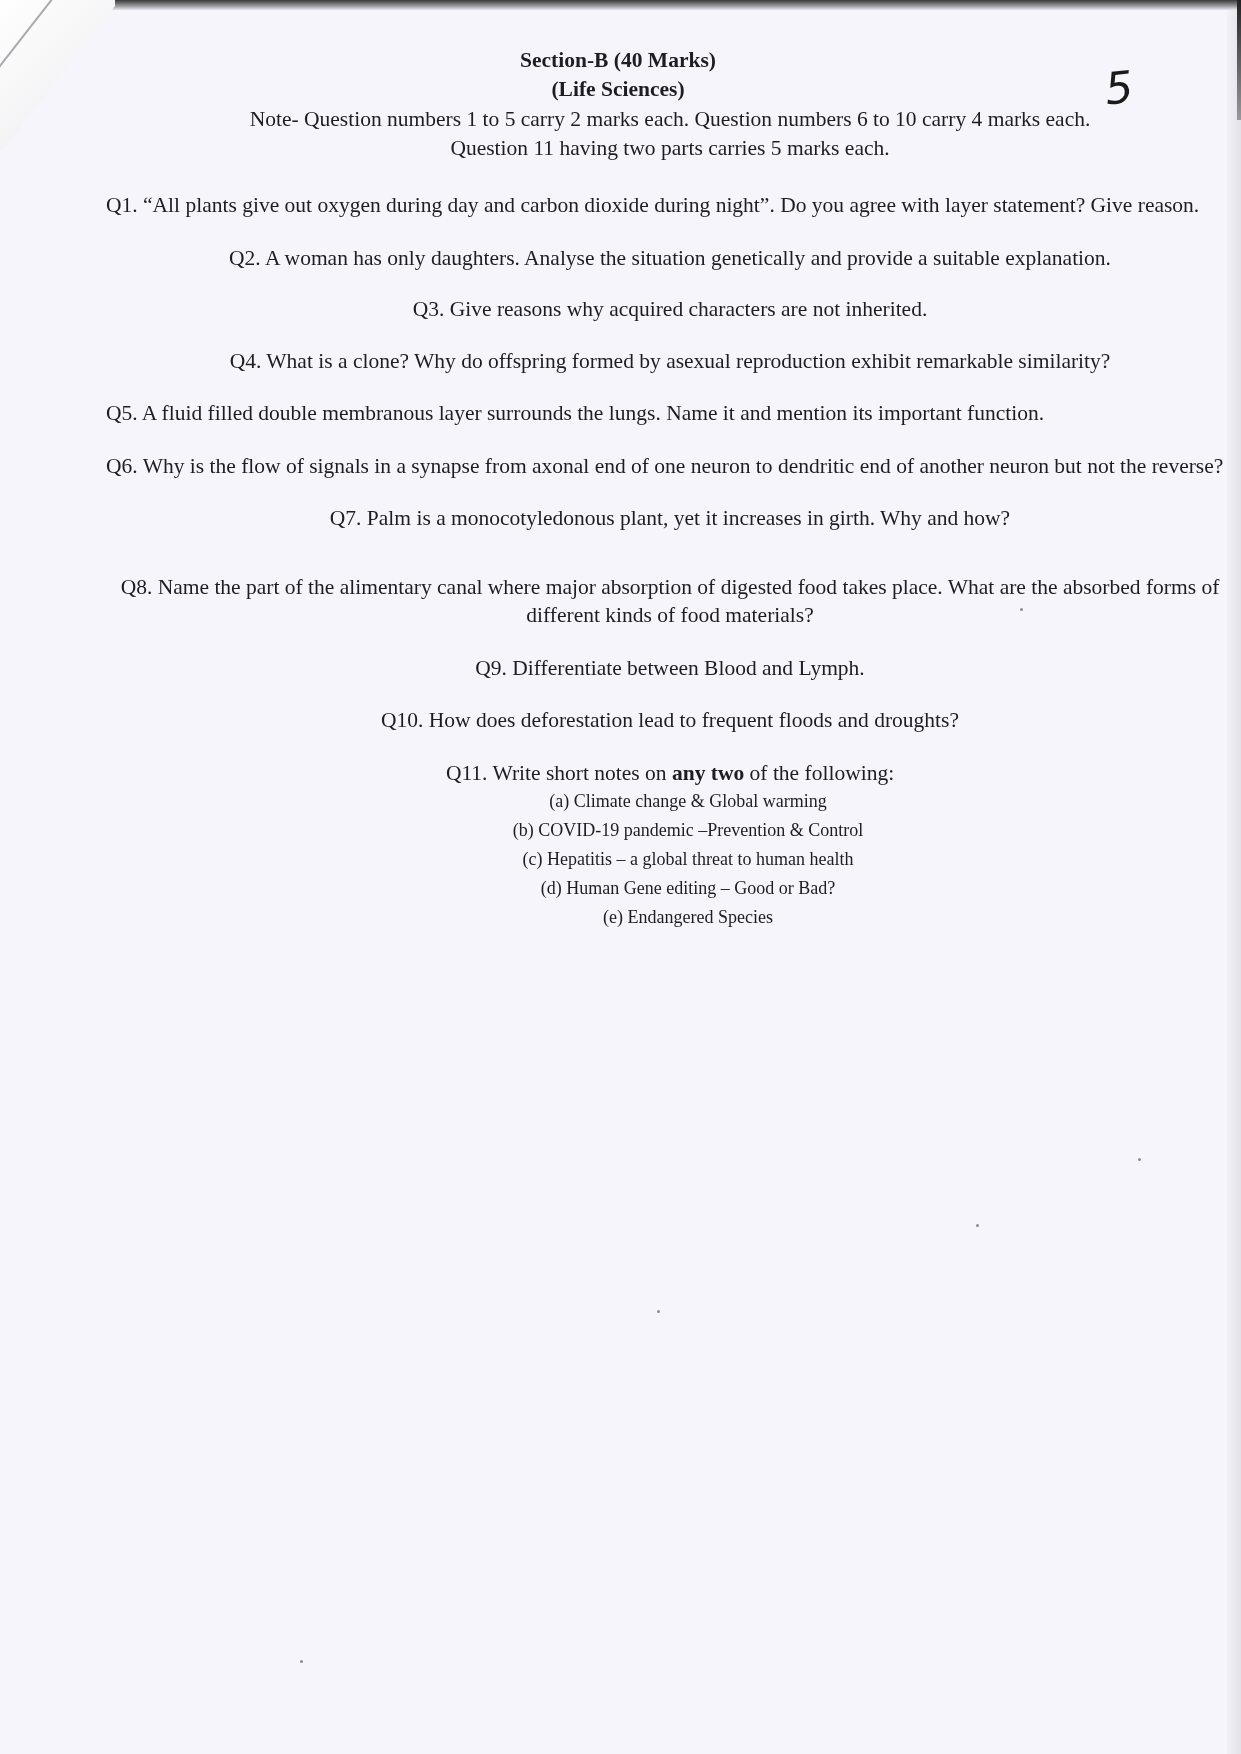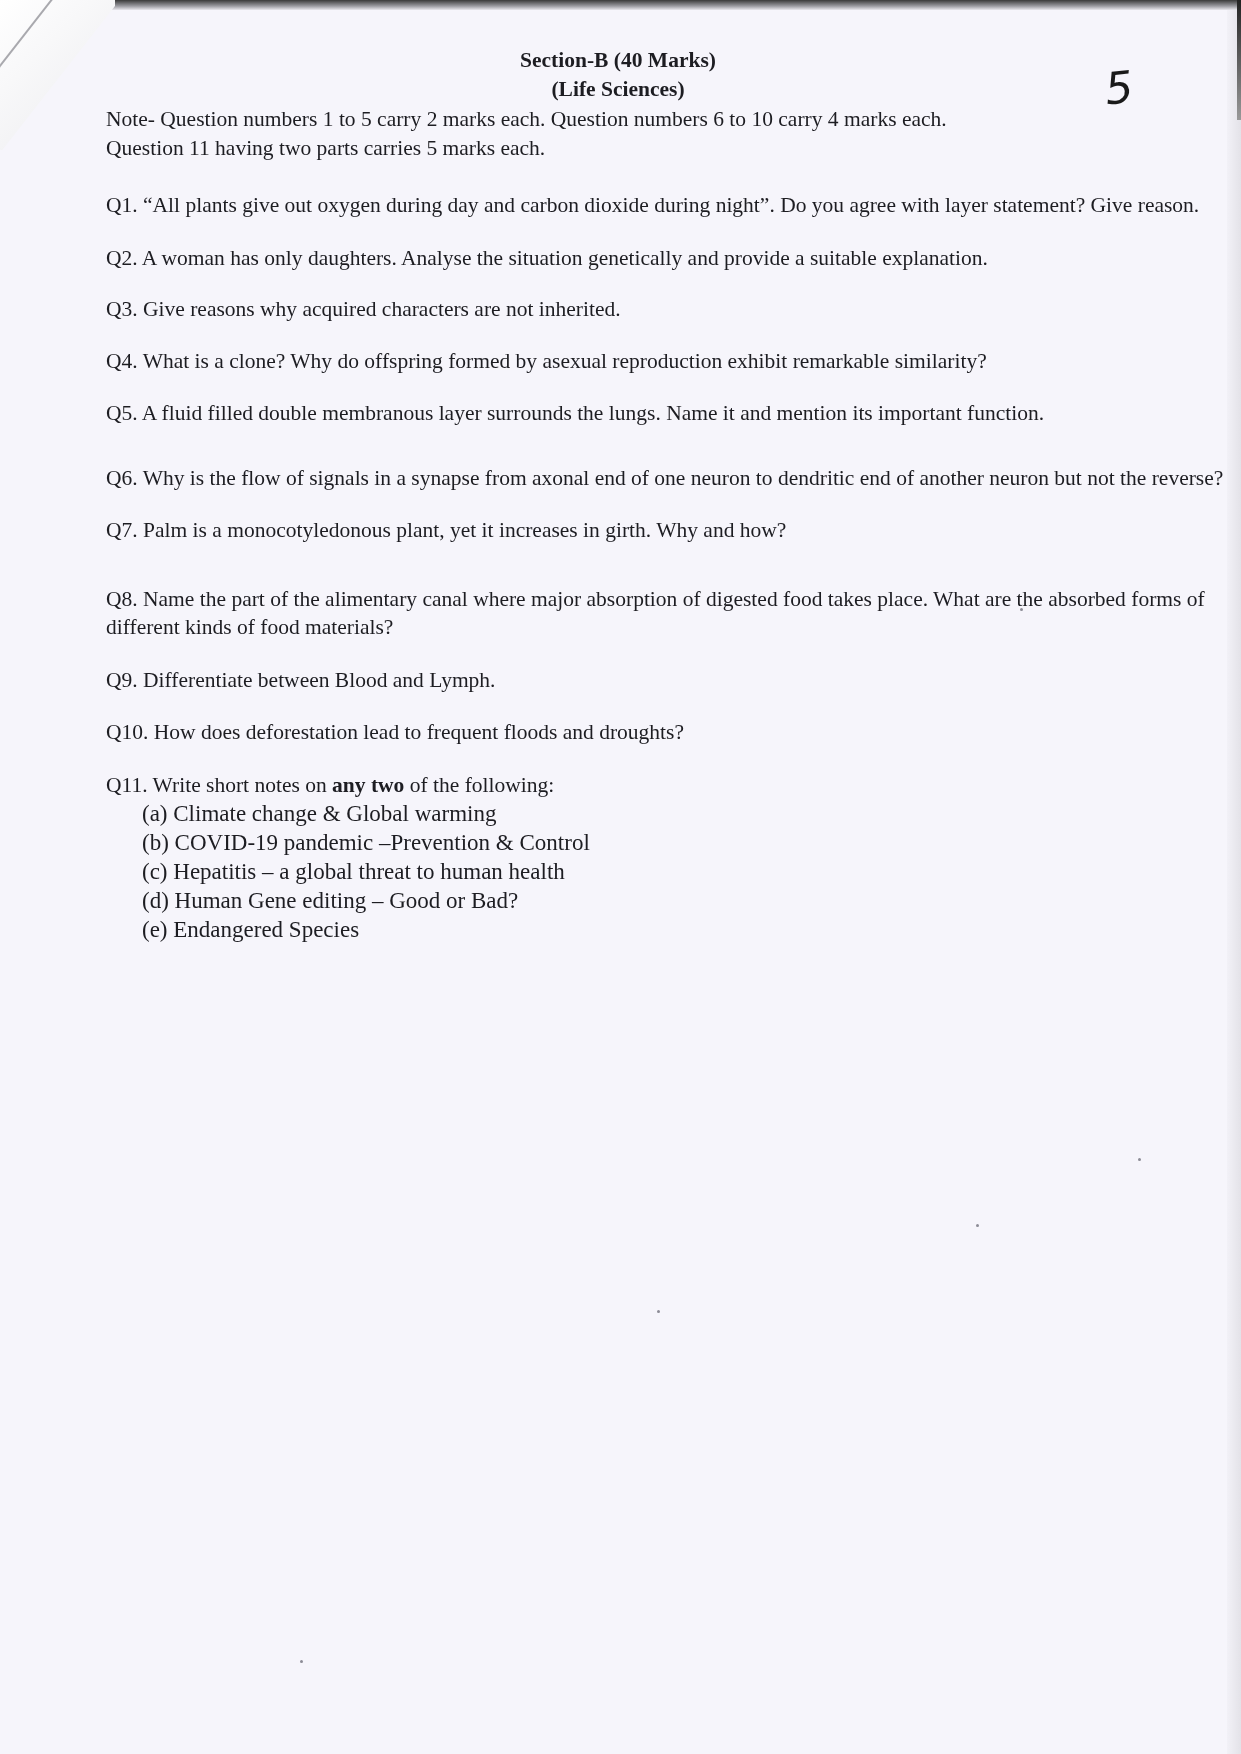--- a/index.html
+++ b/index.html
@@ -67,27 +67,28 @@
       font-family: "DejaVu Sans", sans-serif;
       font-size: 44px;
       font-style: italic;
       color: #1a1a1a;
       transform: rotate(-6deg);
     }
     .text {
       font-size: 21.5px;
       line-height: 28.5px;
       width: 1128px;
+      text-align: center;
     }
     .justify { text-align: justify; text-align-last: left; }
     .note { margin-top: 1px; }
     .q { margin-top: 30px; }
     .sublist {
       padding-left: 36px;
-      font-size: 23px;
+      font-size: 18px;
       line-height: 29px;
     }
     .u { font-weight: bold; }
     .speck {
       position: absolute; width: 3px; height: 3px; border-radius: 50%;
       background: #8c8c96;
     }
   </style>
 </head>
 <body>
@@ -130,21 +131,21 @@
   <div class="text q" style="margin-top:23px;">
     <span>Q4.</span>
     <span>What is a clone? Why do offspring formed by asexual reproduction exhibit remarkable similarity?</span>
   </div>
 
   <div class="text justify q" style="margin-top:24px;">
     <span>Q5.</span>
     <span>A fluid filled double membranous layer surrounds the lungs. Name it and mention its important function.</span>
   </div>
 
-  <div class="text justify q" style="margin-top:36px;">
+  <div class="text justify q" style="margin-top:24px;">
     <span>Q6.</span>
     <span>Why is the flow of signals in a synapse from axonal end of one neuron to dendritic end of another neuron but not the reverse?</span>
   </div>
 
   <div class="text q" style="margin-top:24px;">
     <span>Q7.</span>
     <span>Palm is a monocotyledonous plant, yet it increases in girth. Why and how?</span>
   </div>
 
   <div class="text q" style="margin-top:40px;">

